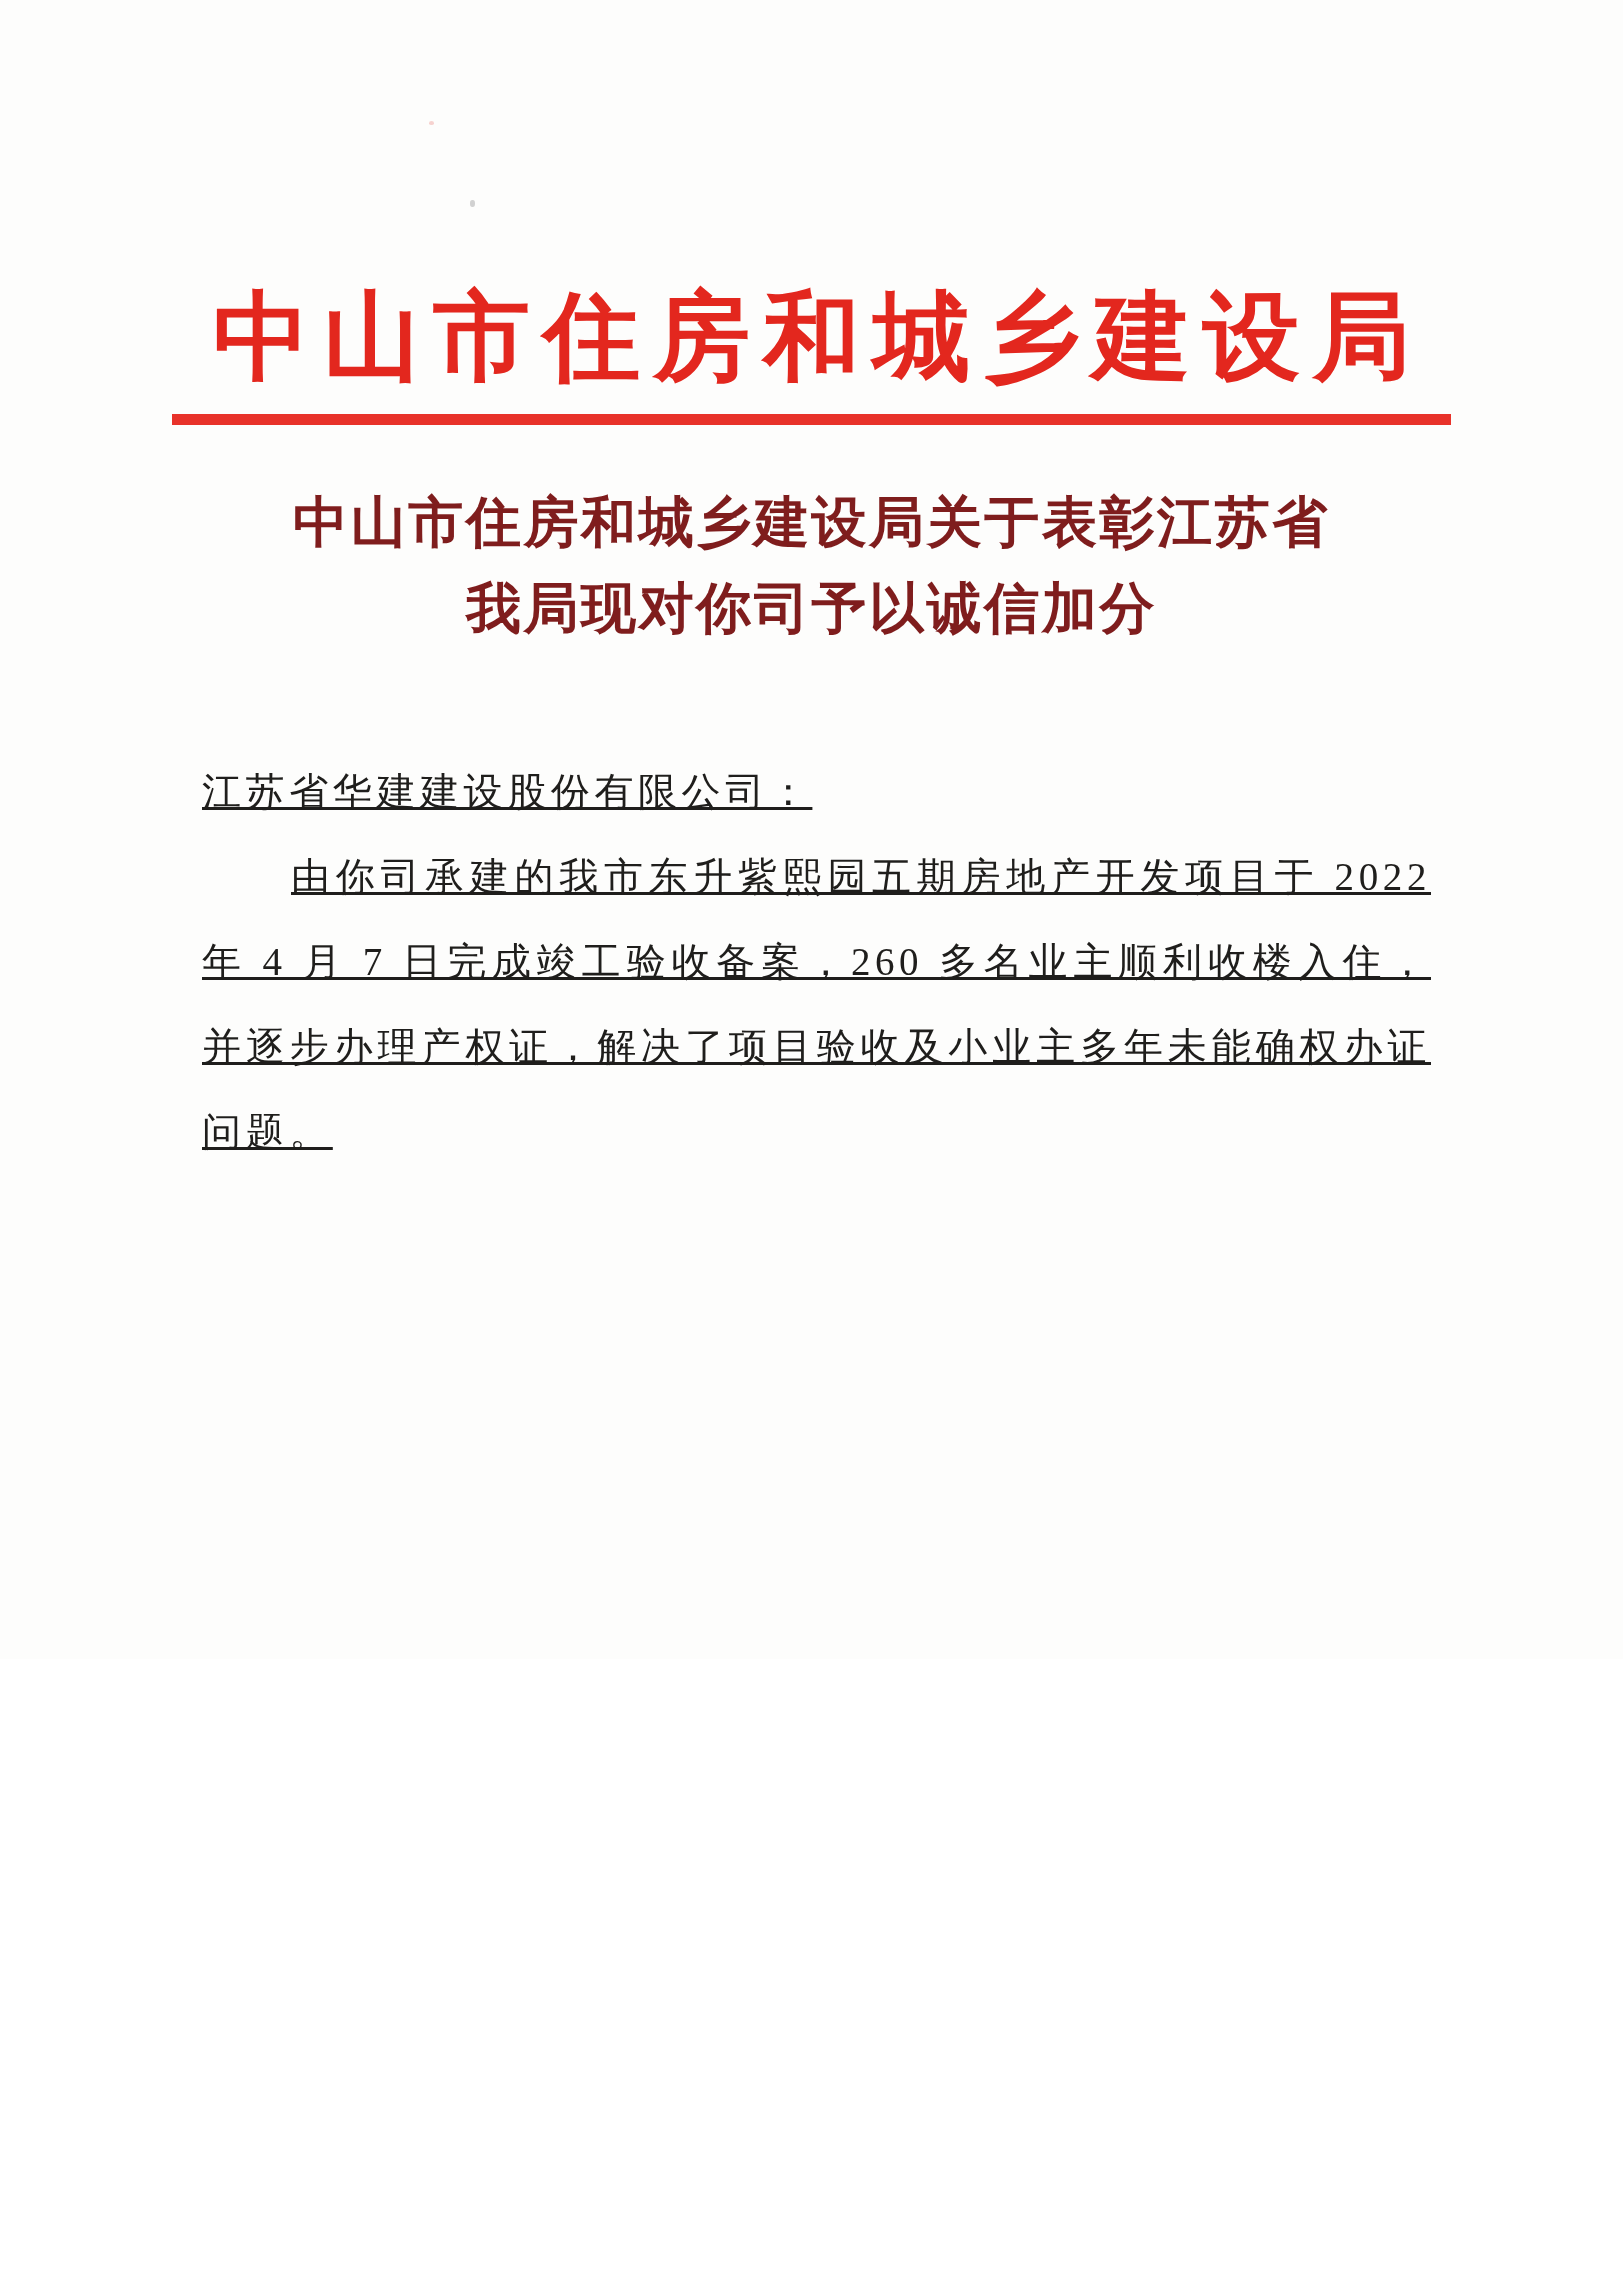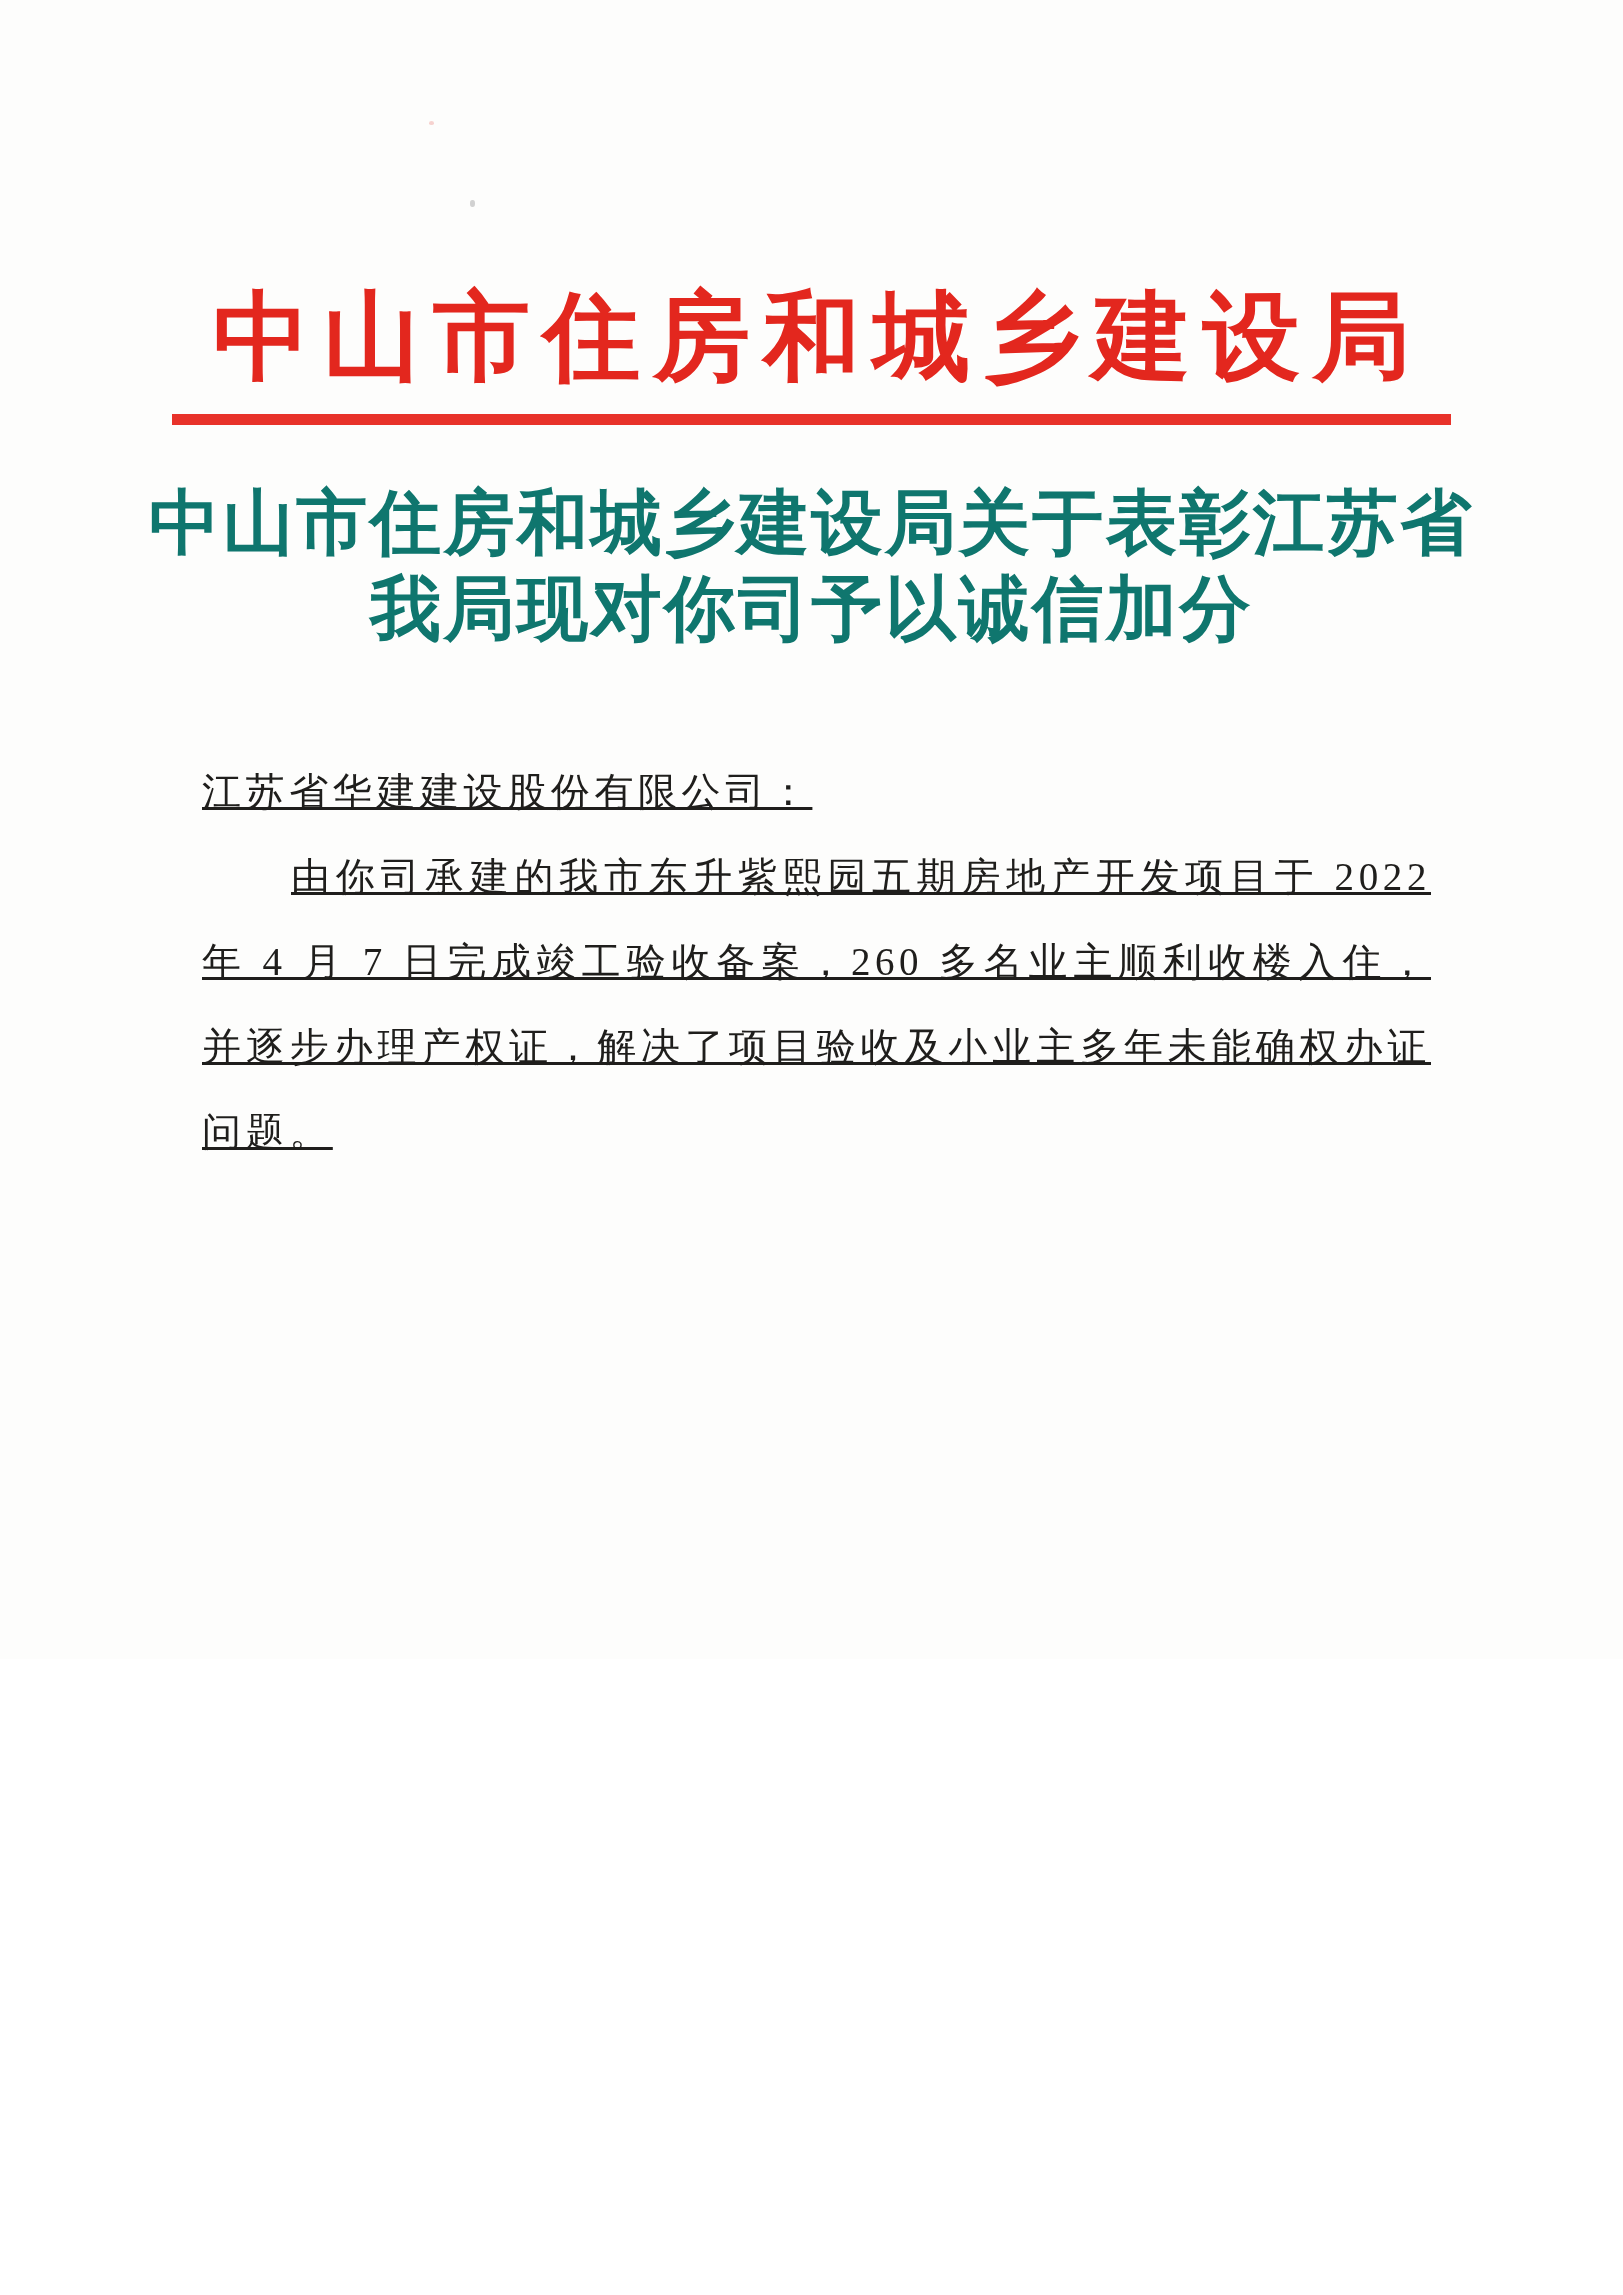--- a/index.html
+++ b/index.html
@@ -39,24 +39,24 @@
   }
 
   
   .doc-title {
     position: absolute;
     top: 480px;
     left: 0;
     width: 1623px;
     margin: 0;
     text-align: center;
-    font-size: 71px;
+    font-size: 55px;
     line-height: 86px;
     font-weight: 700;
-    color: #0f766e;
+    color: #7f1d1d;
     letter-spacing: 2.6px;
   }
   .doc-title .t-line { display: block; }
 
   
   .body-text {
     position: absolute;
     top: 749px;
     left: 202px;
     width: 1229px;

